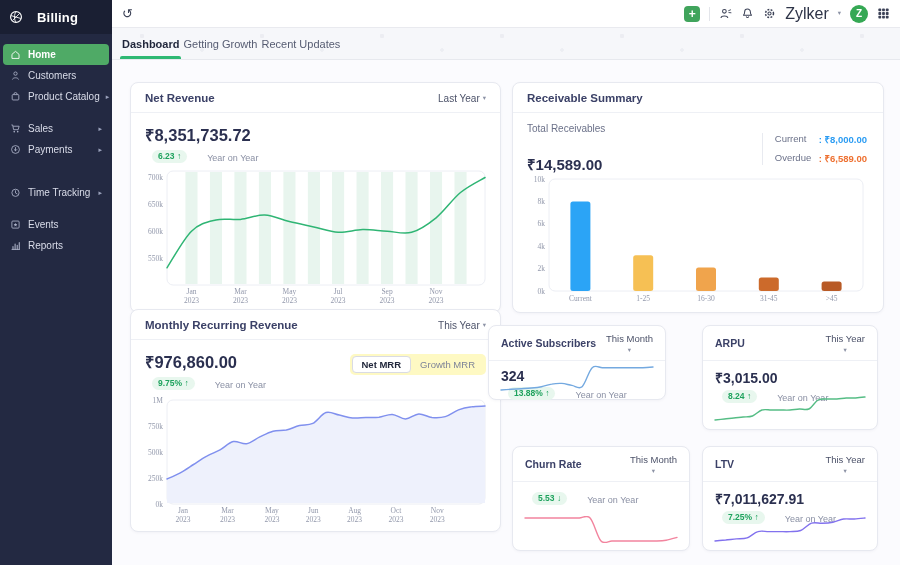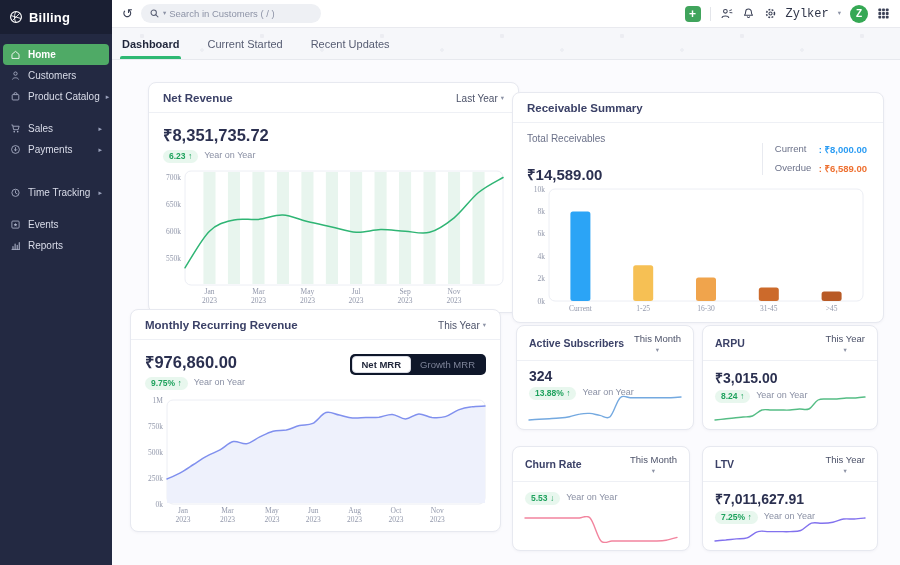--- a/index.html
+++ b/index.html
@@ -1,21 +1,21 @@
 <!DOCTYPE html>
 <html><head>
 <meta charset="utf-8">
 <style>
   * { margin:0; padding:0; box-sizing:border-box; }
   html,body { width:900px; height:565px; }
   body { font-family:"Liberation Sans", sans-serif; background:#fbfbfe; overflow:hidden; position:relative; }
 
   
   .sidebar { position:absolute; left:0; top:0; width:112px; height:565px; background:#232942; }
-  .logo-row { height:34px; background:#1a1f33; display:flex; align-items:center; padding:0 9px; gap:6px; }
+  .logo-row { height:34px; background:#1a1f33; display:flex; align-items:center; padding:0 9px; gap:14px; }
   .app-name { color:#fff; font-size:13px; font-weight:bold; letter-spacing:.2px; }
   .side-items { padding:10px 3px; display:flex; flex-direction:column; }
   .side-item { display:flex; align-items:center; gap:6px; height:21px; padding:0 7px; color:#d9dce9;
                font-size:10px; border-radius:4px; cursor:pointer; white-space:nowrap; }
   .side-item .icon { width:12px; height:11px; display:flex; align-items:center; color:#aab0c6; flex:none; }
   .side-item.active { background:#4faa66; color:#fff; font-weight:bold; }
   .side-item.active .icon { color:#fff; }
   .side-item .arrow { margin-left:auto; font-size:7px; color:#9aa1bb; }
   .side-gap { height:11px; }
 
@@ -27,63 +27,63 @@
                 align-items:center; padding:0 8px; gap:3px; }
   .search-box input { border:none; background:transparent; outline:none; width:128px; font-size:9.5px;
                       color:#3c4257; font-family:"Liberation Sans",sans-serif; }
   .search-box input::placeholder { color:#8d93a6; }
   .chev { font-size:6.5px; color:#8d93a6; line-height:1; }
   .topbar-right { margin-left:auto; display:flex; align-items:center; gap:9px; }
   .plus-btn { width:16px; height:16px; background:#40a45c; border-radius:4px; color:#fff; font-size:12px;
               font-weight:bold; display:flex; align-items:center; justify-content:center; cursor:pointer; }
   .tb-divider { width:1px; height:14px; background:#e3e5ea; }
   .tb-ic { display:flex; cursor:pointer; }
-  .org-name { font-size:12px; color:#2e3448; cursor:pointer;font-family:Liberation Mono, monospace; }
+  .org-name { font-size:16px; color:#2e3448; cursor:pointer; }
   .avatar { width:18px; height:18px; border-radius:50%; background:#35a854; color:#fff; font-size:10px;
             font-weight:bold; display:flex; align-items:center; justify-content:center; cursor:pointer; }
 
   
   .tabbar { position:absolute; left:112px; top:28px; width:788px; height:32px; background:#f6f7fa;
             background-image:radial-gradient(circle at 30px 8px, #ecedf2 2px, transparent 2.5px),
                              radial-gradient(circle at 90px 22px, #eceef3 1.5px, transparent 2px);
             background-size:120px 32px; border-bottom:1px solid #e7e9ee;
-            display:flex; align-items:stretch; padding:0 8px; gap:24px; }
+            display:flex; align-items:stretch; padding:0 8px; }
   .tab { font-size:11px; color:#565c72; display:flex; align-items:center; padding:0 2px; position:relative; cursor:pointer; }
   .tab.active { color:#1f253a; font-weight:bold; }
   .tab.active::after { content:""; position:absolute; left:0; right:0; bottom:0; height:3px;
                        background:#2eb873; border-radius:2px 2px 0 0; }
 
   
   .content { position:absolute; left:112px; top:60px; width:788px; height:505px; }
   .card { position:absolute; background:#fff; border:1px solid #e7e9f0; border-radius:8px;
           box-shadow:0 1px 3px rgba(25,35,65,.04); }
   .card-head { display:flex; align-items:center; justify-content:space-between; padding:9px 14px 8px;
                border-bottom:1px solid #eef0f5; }
   .card-title { font-size:11.5px; font-weight:bold; color:#3b4167; }
   .dropdown { font-size:10px; color:#4c5269; display:flex; align-items:center; gap:3px; cursor:pointer; }
   .card-body { padding:10px 14px 0; }
   .big-value { font-size:16.5px; font-weight:bold; color:#2b3050; }
-  .badge-row { display:flex; align-items:flex-start; gap:6px; margin-top:4px; }
+  .badge-row { display:flex; align-items:flex-end; gap:20px; margin-top:4px;margin-left:7px; }
   .badge { background:#e8f7ee; color:#1ea25d; font-size:8.5px; font-weight:bold; padding:1px 6px 2px;
            border-radius:8px; white-space:nowrap; }
   .yoy { font-size:9px; color:#8a90a4; }
   .chart, .spark { position:absolute;font-family:Liberation Serif, serif; }
 
   
   .recv-row { display:flex; align-items:center; justify-content:space-between; padding:10px 14px 0; }
   .recv-label { font-size:10px; color:#6b7189; }
   .recv-value { font-size:15px; font-weight:bold; color:#2b3050; margin-top:20px; }
   .recv-legend { border-left:1px solid #e8eaf0; padding-left:12px; display:flex; flex-direction:column; gap:6px; margin-right:2px; }
   .lg-row { display:flex; font-size:9.5px; }
   .lg-label { color:#6b7189; width:44px; }
   .lg-value { font-weight:bold; }
 
   
   .mrr-row { display:flex; align-items:flex-start; justify-content:space-between; padding:10px 14px 0; }
-  .toggle { background:#0f172a; border-radius:5px; padding:2px; display:flex; margin-top:4px; }
+  .toggle { background:#fef9c3; border-radius:5px; padding:2px; display:flex; margin-top:4px; }
   .toggle .seg { font-size:9.5px; color:#7d8398; padding:3px 9px; border-radius:4px; cursor:pointer; white-space:nowrap; }
   .toggle .seg.active { background:#fff; border:1px solid #d9dbe4; color:#22283c; font-weight:bold; padding:2px 9px; }
 
   
   .kpi-head { display:flex; align-items:center; justify-content:space-between; padding:7px 12px 6px;
               border-bottom:1px solid #eef0f5; }
   .kpi-title { font-size:10.5px; font-weight:bold; color:#3b4167; }
   .kpi-head .dropdown { font-size:9.5px;flex-direction:column; }
   .kpi-body { padding:7px 12px 0; }
   .kpi-value { font-size:14px; font-weight:bold; color:#2b3050; }
@@ -182,30 +182,20 @@
             <path d="M3.8 12V8.4M6.5 12V5.2M9.2 12V6.6M11.8 12V3.4" stroke="currentColor" stroke-width="1.4" stroke-linecap="round"></path>
           </svg>
         </span>
         <span>Reports</span>
       </div>
     </div>
 </div>
 
 <div class="topbar">
   <span class="hist">↺</span>
-  <div class="search-box">
-    <span style="display:flex">
-      <svg viewBox="0 0 14 14" width="11" height="11">
-          <circle cx="6" cy="6" r="3.4" fill="none" stroke="#5a6075" stroke-width="1.3"></circle>
-          <path d="M8.6 8.6 11.4 11.4" stroke="#5a6075" stroke-width="1.3" stroke-linecap="round"></path>
-        </svg>
-    </span>
-    <span class="chev">▾</span>
-    <input type="text" placeholder="Search in Customers ( / )" style="">
-  </div>
   <div class="topbar-right">
     <span class="plus-btn">+</span>
     <span class="tb-divider"></span>
     <span class="tb-ic">
       <svg viewBox="0 0 14 14" width="13" height="13">
           <circle cx="5.8" cy="4.6" r="2" fill="none" stroke="#3c4257" stroke-width="1.1"></circle>
           <path d="M2.2 11.4c.4-2.3 6.8-2.3 7.2 0" fill="none" stroke="#3c4257" stroke-width="1.1" stroke-linecap="round"></path>
           <path d="M10.4 3.9l2-.8M10.7 6l2.2.2" stroke="#3c4257" stroke-width="1" stroke-linecap="round"></path>
         </svg>
     </span>
@@ -237,27 +227,27 @@
             <rect x="5.5" y="9.5" width="3" height="3" rx=".8"></rect>
             <rect x="9.5" y="9.5" width="3" height="3" rx=".8"></rect>
           </g>
         </svg>
     </span>
   </div>
 </div>
 
 <div class="tabbar" id="tabbar">
     <div class="tab active">Dashboard</div>
-    <div class="tab">Current Started</div>
+    <div class="tab">Getting Growth</div>
     <div class="tab">Recent Updates</div>
   </div>
 
 <div class="content">
 
-  <div class="card" style="left:36px;top:22px;width:371px;height:231px">
+  <div class="card" style="left:18px;top:22px;width:371px;height:231px">
     <div class="card-head">
       <span class="card-title">Net Revenue</span>
       <span class="dropdown">
         <span>Last Year</span>
         <span class="chev">▾</span>
       </span>
     </div>
     <div class="card-body">
       <div class="big-value">₹8,351,735.72</div>
       <div class="badge-row">
@@ -286,21 +276,21 @@
           <path d="M28.0 100.8C32.1 94.7 44.3 72.2 52.5 64.2C60.6 56.2 68.8 54.9 76.9 52.9C85.1 51.0 93.2 53.2 101.4 52.4C109.5 51.6 117.7 47.7 125.8 48.1C134.0 48.5 142.2 52.6 150.3 54.5C158.5 56.5 166.6 58.1 174.8 59.9C182.9 61.7 191.1 64.9 199.2 65.3C207.4 65.8 215.5 62.8 223.7 62.6C231.8 62.4 240.0 63.8 248.2 64.2C256.3 64.7 264.5 67.5 272.6 65.3C280.8 63.1 288.9 57.4 297.1 50.8C305.2 44.2 313.4 32.2 321.5 25.5C329.7 18.8 341.9 13.0 346.0 10.5" fill="none" stroke="#2fb574" stroke-width="1.5" stroke-linecap="round"></path>
           <text x="52.486000000000004" y="127" text-anchor="middle" font-size="7.5" fill="#9298ab"><tspan x="52.486000000000004">Jan</tspan><tspan x="52.486000000000004" dy="8.5">2023</tspan></text>
           <text x="101.458" y="127" text-anchor="middle" font-size="7.5" fill="#9298ab"><tspan x="101.458">Mar</tspan><tspan x="101.458" dy="8.5">2023</tspan></text>
           <text x="150.43" y="127" text-anchor="middle" font-size="7.5" fill="#9298ab"><tspan x="150.43">May</tspan><tspan x="150.43" dy="8.5">2023</tspan></text>
           <text x="199.084" y="127" text-anchor="middle" font-size="7.5" fill="#9298ab"><tspan x="199.084">Jul</tspan><tspan x="199.084" dy="8.5">2023</tspan></text>
           <text x="248.05599999999998" y="127" text-anchor="middle" font-size="7.5" fill="#9298ab"><tspan x="248.05599999999998">Sep</tspan><tspan x="248.05599999999998" dy="8.5">2023</tspan></text>
           <text x="297.028" y="127" text-anchor="middle" font-size="7.5" fill="#9298ab"><tspan x="297.028">Nov</tspan><tspan x="297.028" dy="8.5">2023</tspan></text>
         </svg></div>
   </div>
 
-  <div class="card" style="left:400px;top:32px;width:372px;height:231px">
+  <div class="card" style="left:400px;top:22px;width:372px;height:231px">
     <div class="card-head">
       <span class="card-title">Receivable Summary</span>
     </div>
     <div class="recv-row">
       <div>
         <div class="recv-label">Total Receivables</div>
         <div class="recv-value">₹14,589.00</div>
       </div>
       <div class="recv-legend" id="recv-legend">
           <div class="lg-row">
@@ -367,21 +357,21 @@
           <text x="43.9" y="117" text-anchor="middle" font-size="7.5" fill="#9298ab"><tspan x="43.9">Jan</tspan><tspan x="43.9" dy="8.5">2023</tspan></text>
           <text x="88.42" y="117" text-anchor="middle" font-size="7.5" fill="#9298ab"><tspan x="88.42">Mar</tspan><tspan x="88.42" dy="8.5">2023</tspan></text>
           <text x="132.94" y="117" text-anchor="middle" font-size="7.5" fill="#9298ab"><tspan x="132.94">May</tspan><tspan x="132.94" dy="8.5">2023</tspan></text>
           <text x="174.28" y="117" text-anchor="middle" font-size="7.5" fill="#9298ab"><tspan x="174.28">Jun</tspan><tspan x="174.28" dy="8.5">2023</tspan></text>
           <text x="215.61999999999998" y="117" text-anchor="middle" font-size="7.5" fill="#9298ab"><tspan x="215.61999999999998">Aug</tspan><tspan x="215.61999999999998" dy="8.5">2023</tspan></text>
           <text x="256.96" y="117" text-anchor="middle" font-size="7.5" fill="#9298ab"><tspan x="256.96">Oct</tspan><tspan x="256.96" dy="8.5">2023</tspan></text>
           <text x="298.3" y="117" text-anchor="middle" font-size="7.5" fill="#9298ab"><tspan x="298.3">Nov</tspan><tspan x="298.3" dy="8.5">2023</tspan></text>
         </svg></div>
   </div>
 
-  <div class="card" style="left:404px;top:265px;width:178px;height:105px">
+  <div class="card" style="left:376px;top:265px;width:178px;height:75px">
     <div class="kpi-head">
       <span class="kpi-title">Active Subscribers</span>
       <span class="dropdown">
         <span>This Month</span>
         <span class="chev">▾</span>
       </span>
     </div>
     <div class="kpi-body">
       <div class="kpi-value">324</div>
       <div class="badge-row">

